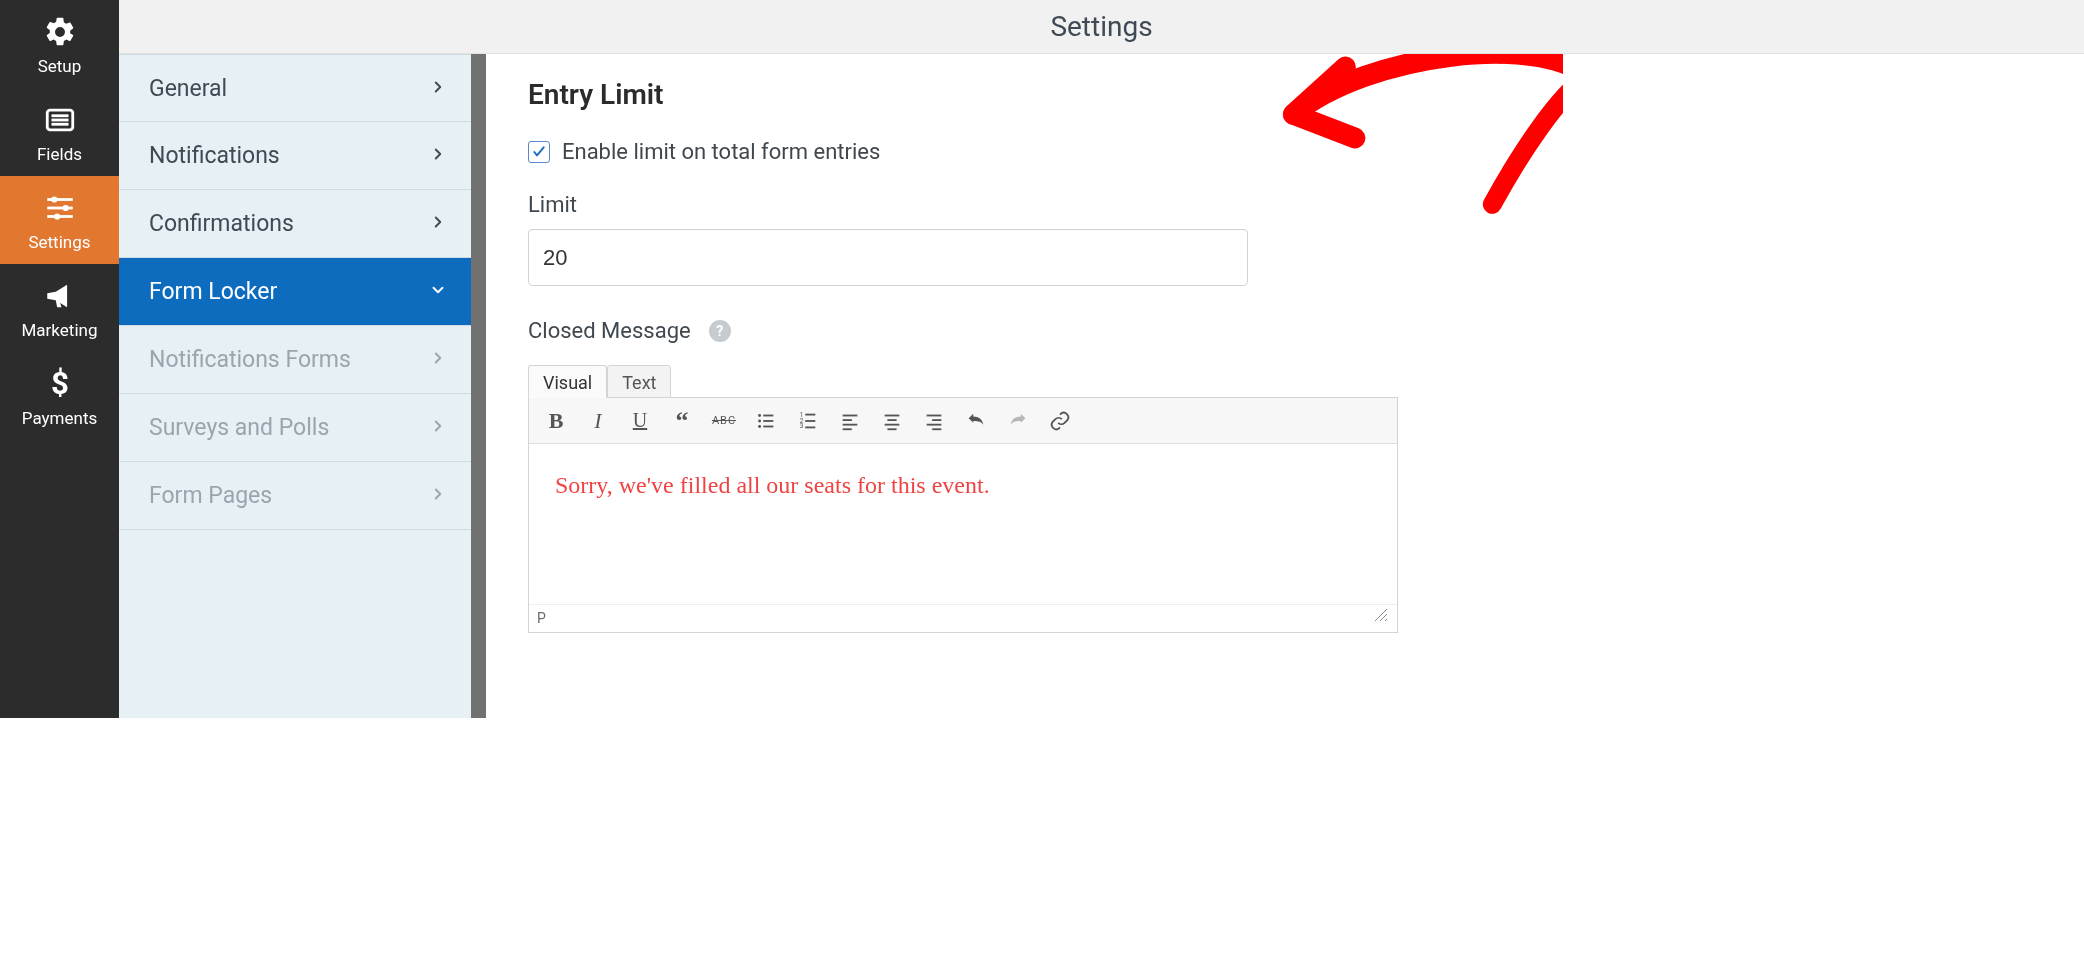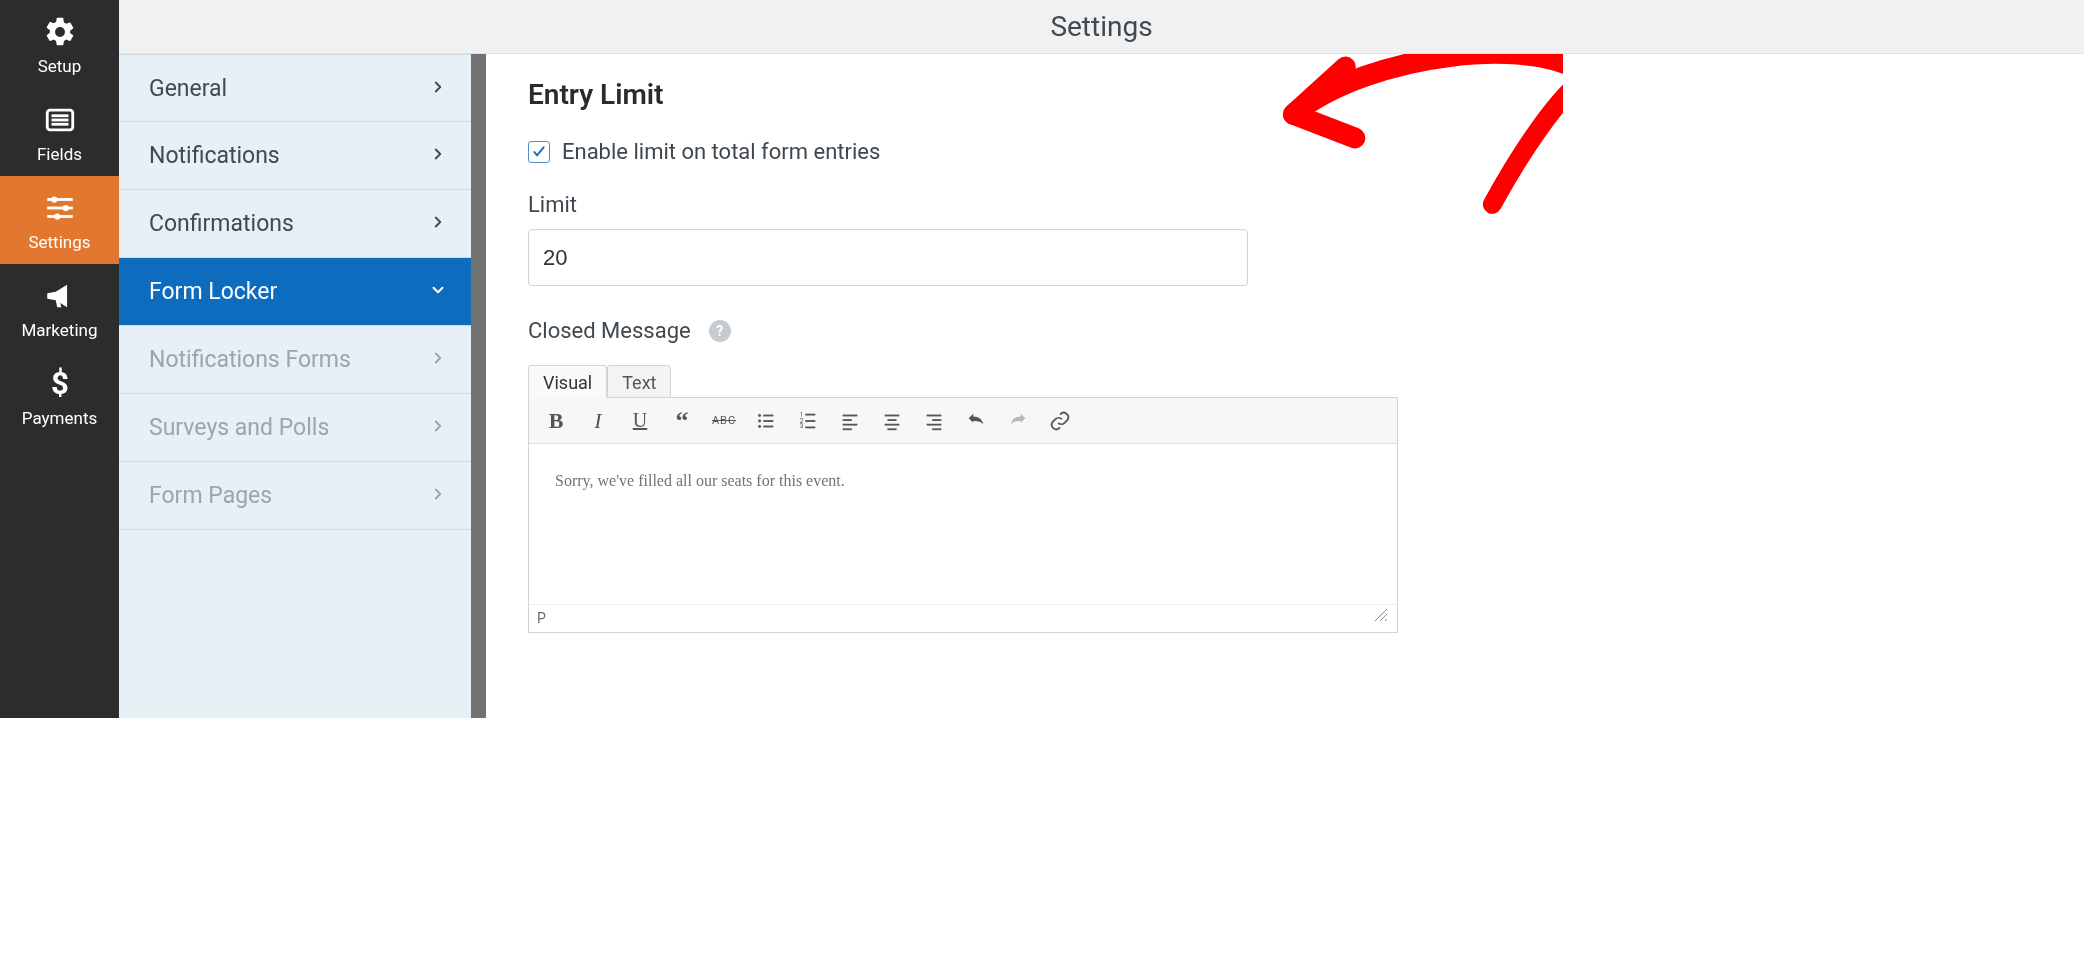--- a/index.html
+++ b/index.html
@@ -187,22 +187,22 @@
     border-radius: 3px;
   }
   .tb-btn svg { width: 22px; height: 22px; fill: #555; }
   .tb-btn.dim svg { fill: #b7b7b7; }
   .tb-btn.dim { color:#b7b7b7; cursor:default; }
   .tb-bold { font-weight: 800; font-size: 22px; font-family: Georgia, serif; }
   .tb-italic { font-style: italic; font-size: 22px; font-family: Georgia, serif; }
   .editor-body {
     padding: 28px 26px 60px 26px;
     font-family: Georgia, 'Times New Roman', serif;
-    font-size: 16px;
-    color: #737373;
+    font-size: 24px;
+    color: #ef4444;
     min-height: 160px;
     background: #fff;
   }
   .editor-status {
     border-top: 1px solid #eee;
     background: #fff;
     font-size: 14px;
     color: #6b6b6b;
     padding: 2px 8px 6px 8px;
     display: flex;

